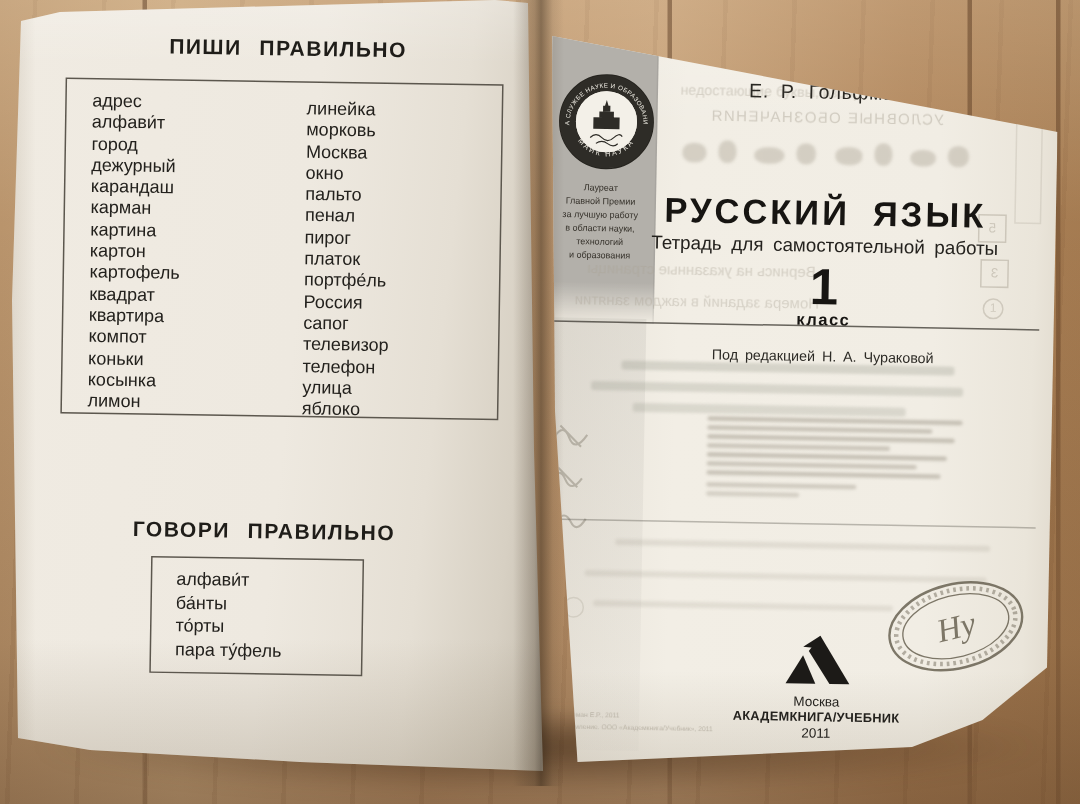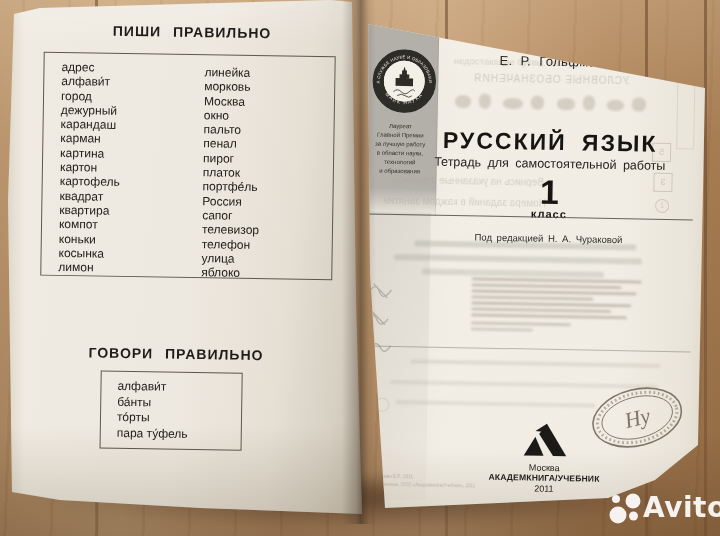--- a/index.html
+++ b/index.html
@@ -256,25 +256,14 @@
         <text x="48" y="39" text-anchor="middle" font-family="Liberation Serif, DejaVu Serif, serif" font-style="italic" font-size="22" fill="#57503f">Ну</text>
       </svg>
 
       <div class="g" style="left:18px;top:460px;font-size:4.5px;opacity:.7">© Гольфман Е.Р., 2011</div>
       <div class="g" style="left:18px;top:468px;font-size:4.5px;opacity:.7">© Оформление. ООО «Академкнига/Учебник», 2011</div>
     </div>
   </div>
 
   <div class="gutter"></div>
 
-  <div class="avito">
-    <svg width="34" height="34" viewBox="0 0 34 34">
-      <g fill="#ffffff">
-        <circle cx="8" cy="7" r="4"></circle>
-        <circle cx="25" cy="9" r="7.5"></circle>
-        <circle cx="10" cy="23" r="8.5"></circle>
-        <circle cx="25.5" cy="24" r="4.5"></circle>
-      </g>
-    </svg>
-    <span class="word">Avito</span>
-  </div>
 
 </div>
 
 </body></html>

